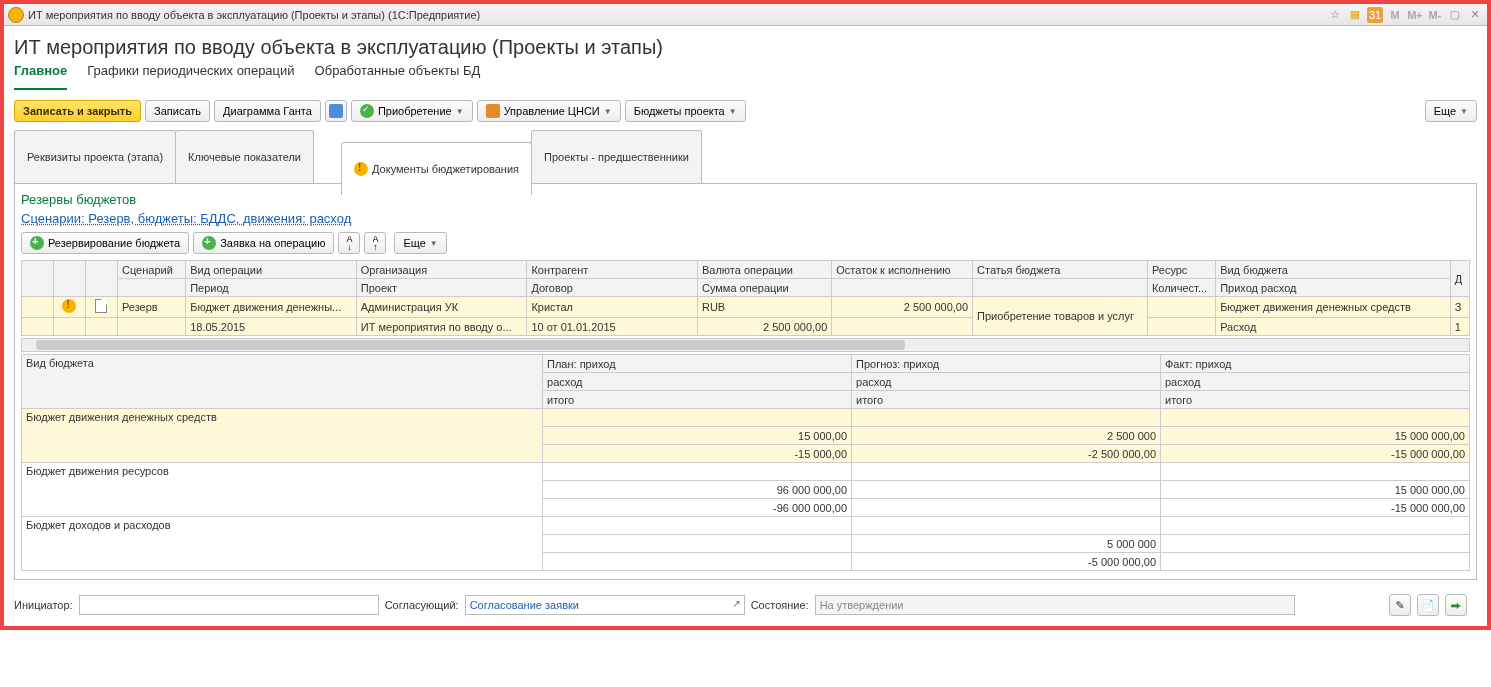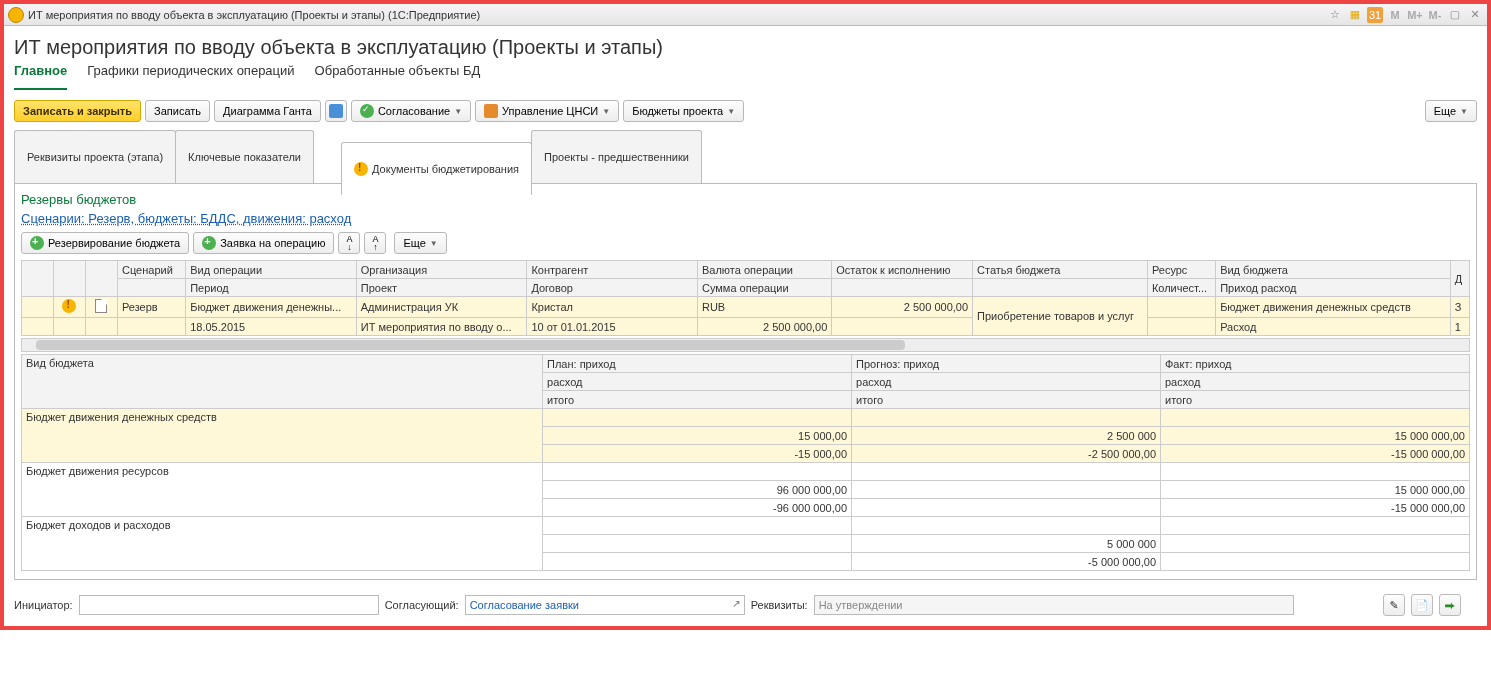--- a/index.html
+++ b/index.html
@@ -63,21 +63,21 @@
   table.grid th { background:#f3f3f3; font-weight:normal; color:#333; }
   .num { text-align:right !important;margin-top:40px; }
   .row-yellow td { background:#fff8d8; }
 
   .hscroll { height:14px; background:#eee; border:1px solid #ccc; margin-top:2px; position:relative;}
   .hscroll-thumb { position:absolute; left:1%; top:1px; height:10px; width:60%; background:#ccc; border-radius:4px;}
 
   .totals-link { border:1px dotted #1a5fb4; color:#1a5fb4; padding:0 2px; display:inline-block; margin:6px 0 2px 0; font-size:11px;}
 
   
-  .footer { border-top: none; padding: 6px 26px 10px 10px; display:flex; align-items:center; gap:6px; }
+  .footer { border-top: none; padding: 6px 20px 10px 10px; display:flex; align-items:center; gap:6px; }
   .footer label { font-size:11px; color:#333; }
   .footer input { border:1px solid #bbb; height:20px; padding:2px 4px; font-size:11px; }
   .footer .ro { background:#f5f5f5; color:#888; }
   .footer .spacer { flex:1; }
   .footer .iconbtn { width:22px; height:22px; border:1px solid #bbb; background:linear-gradient(#fdfdfd,#ededed); border-radius:3px; display:inline-flex; align-items:center; justify-content:center; cursor:pointer;}
 
   .smallbtn { width:22px; height:22px; justify-content:center; padding:0; }
   .az { font-size:9px; line-height:8px; display:flex; flex-direction:column; align-items:center;}
 </style>
 </head>
@@ -112,21 +112,21 @@
 
     <div class="toolbar">
       <button class="btn primary">Записать и закрыть</button>
       <button class="btn">Записать</button>
       <button class="btn">Диаграмма Ганта</button>
       <button class="btn smallbtn">
           <span class="ico ico-blue"></span>
         </button>
       <button class="btn">
           <span class="ico ico-green"></span>
-          <span>Согласование</span>
+          <span>Приобретение</span>
           <span class="drop">▼</span>
         </button>
       <button class="btn">
           <span class="ico ico-orange"></span>
           <span>Управление ЦНСИ</span>
           <span class="drop">▼</span>
         </button>
       <button class="btn">
           <span>Бюджеты проекта</span>
           <span class="drop">▼</span>
@@ -335,20 +335,20 @@
   </div>
 
   <div class="footer">
     <label>Инициатор:</label>
     <input type="text" style="width: 300px;" value="">
     <label>Согласующий:</label>
     <div style="position:relative;">
       <input type="text" style="width: 280px; color: rgb(26, 95, 180);" value="Согласование заявки">
       <span style="position:absolute;right:4px;top:3px;font-size:10px;color:#666;cursor:pointer;">↗</span>
     </div>
-    <label>Реквизиты:</label>
+    <label>Состояние:</label>
     <input type="text" class="ro" readonly="" style="width: 480px;" value="На утверждении">
     <span class="spacer"></span>
     <span class="iconbtn">✎</span>
     <span class="iconbtn">📄</span>
     <span class="iconbtn" style="color:#2a8a2a;">⮕</span>
   </div>
 </div>
 
 </body></html>

